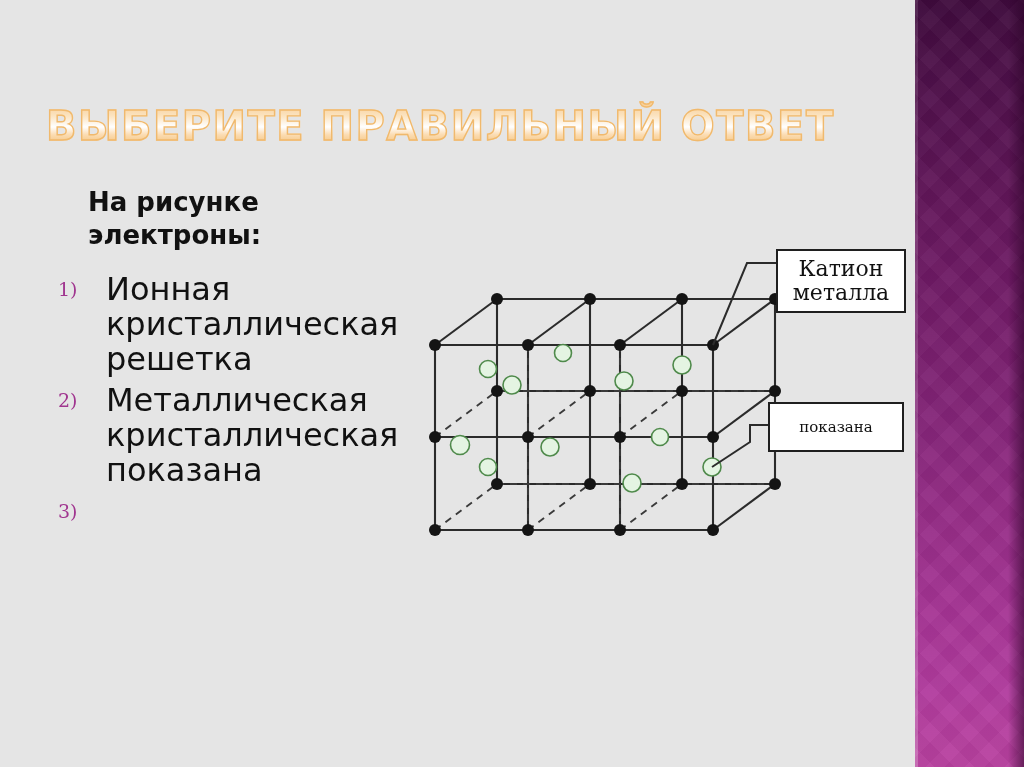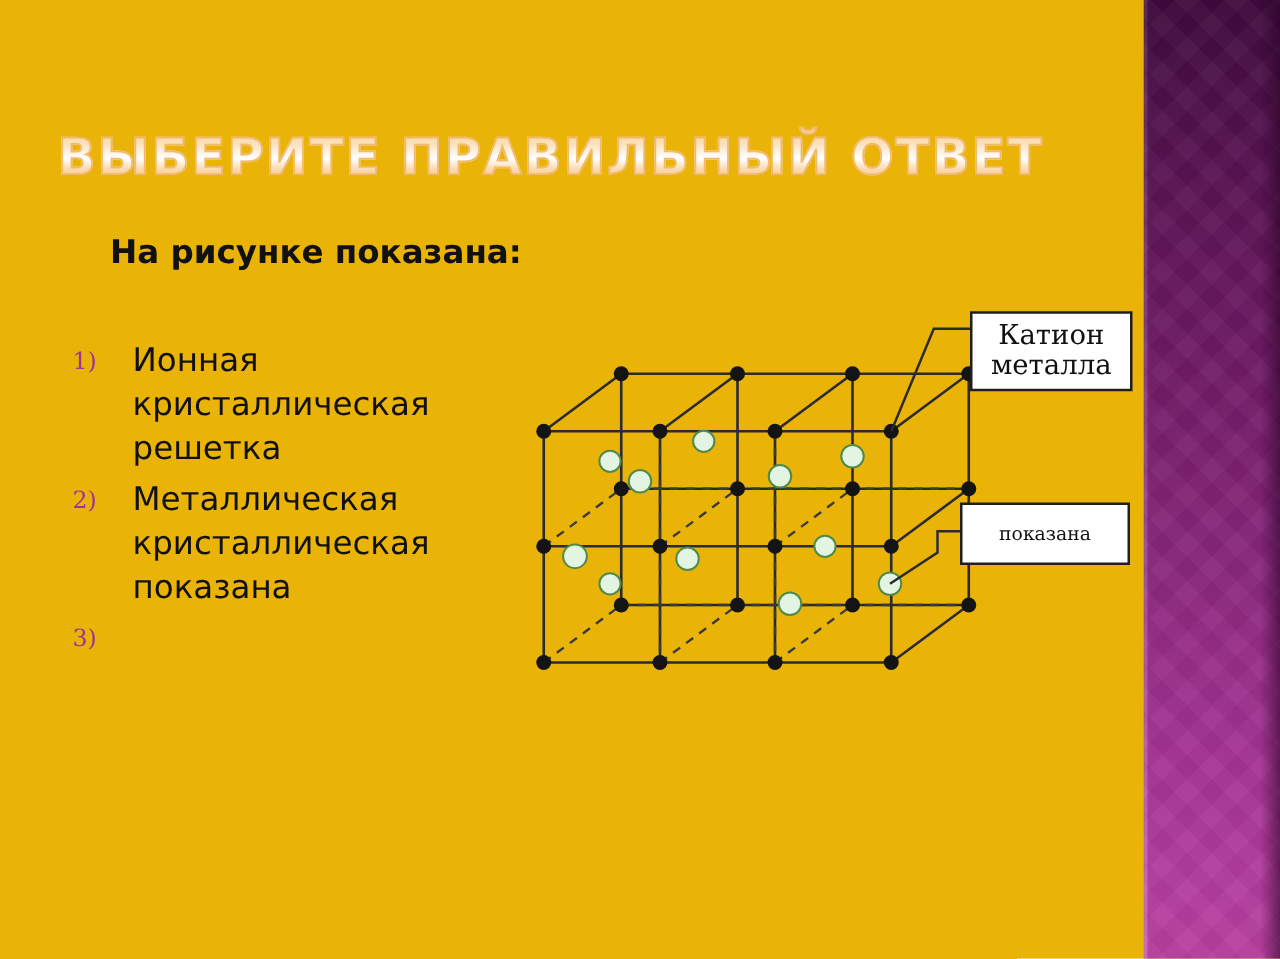--- a/index.html
+++ b/index.html
@@ -11,21 +11,21 @@
     width: 1024px;
     height: 767px;
     position: relative;
     overflow: hidden;
     font-family: "Liberation Sans", sans-serif;
   }
 
   .slide {
     position: absolute;
     inset: 0;
-    background: #eab308;
+    background: #e5e5e5;
   }
 
   
   .right-band {
     position: absolute;
     top: 0;
     left: 915px;
     width: 109px;
     height: 767px;
     background:
@@ -122,21 +122,21 @@
     font-family: "DejaVu Serif", serif;
     font-size: 19px;
     line-height: 35px;
     color: #a0358f;
     padding-left: 6px;
     box-sizing: border-box;
   }
   .answer-text {
     flex: 1 1 auto;
     font-family: "DejaVu Sans", sans-serif;
-    font-size: 26px;
+    font-size: 32px;
     line-height: 35px;
     color: #111111;
   }
 
   
   .figure {
     position: absolute;
     left: 420px;
     top: 245px;
     width: 500px;
@@ -154,21 +154,21 @@
 <div class="slide">
 
   <div class="right-band">
     <div class="right-band-texture"></div>
     <div class="right-band-edge-left"></div>
     <div class="right-band-edge-right"></div>
   </div>
 
   <div class="title">Выберите правильный ответ</div>
 
-  <div class="lead">На рисунке показана:</div>
+  <div class="lead">На рисунке электроны:</div>
 
   <div class="answer-list">
 
     <div class="answer-item">
       <div class="answer-num">1)</div>
       <div class="answer-text">Ионная кристаллическая решетка</div>
     </div>
 
     <div class="answer-item">
       <div class="answer-num">2)</div>

